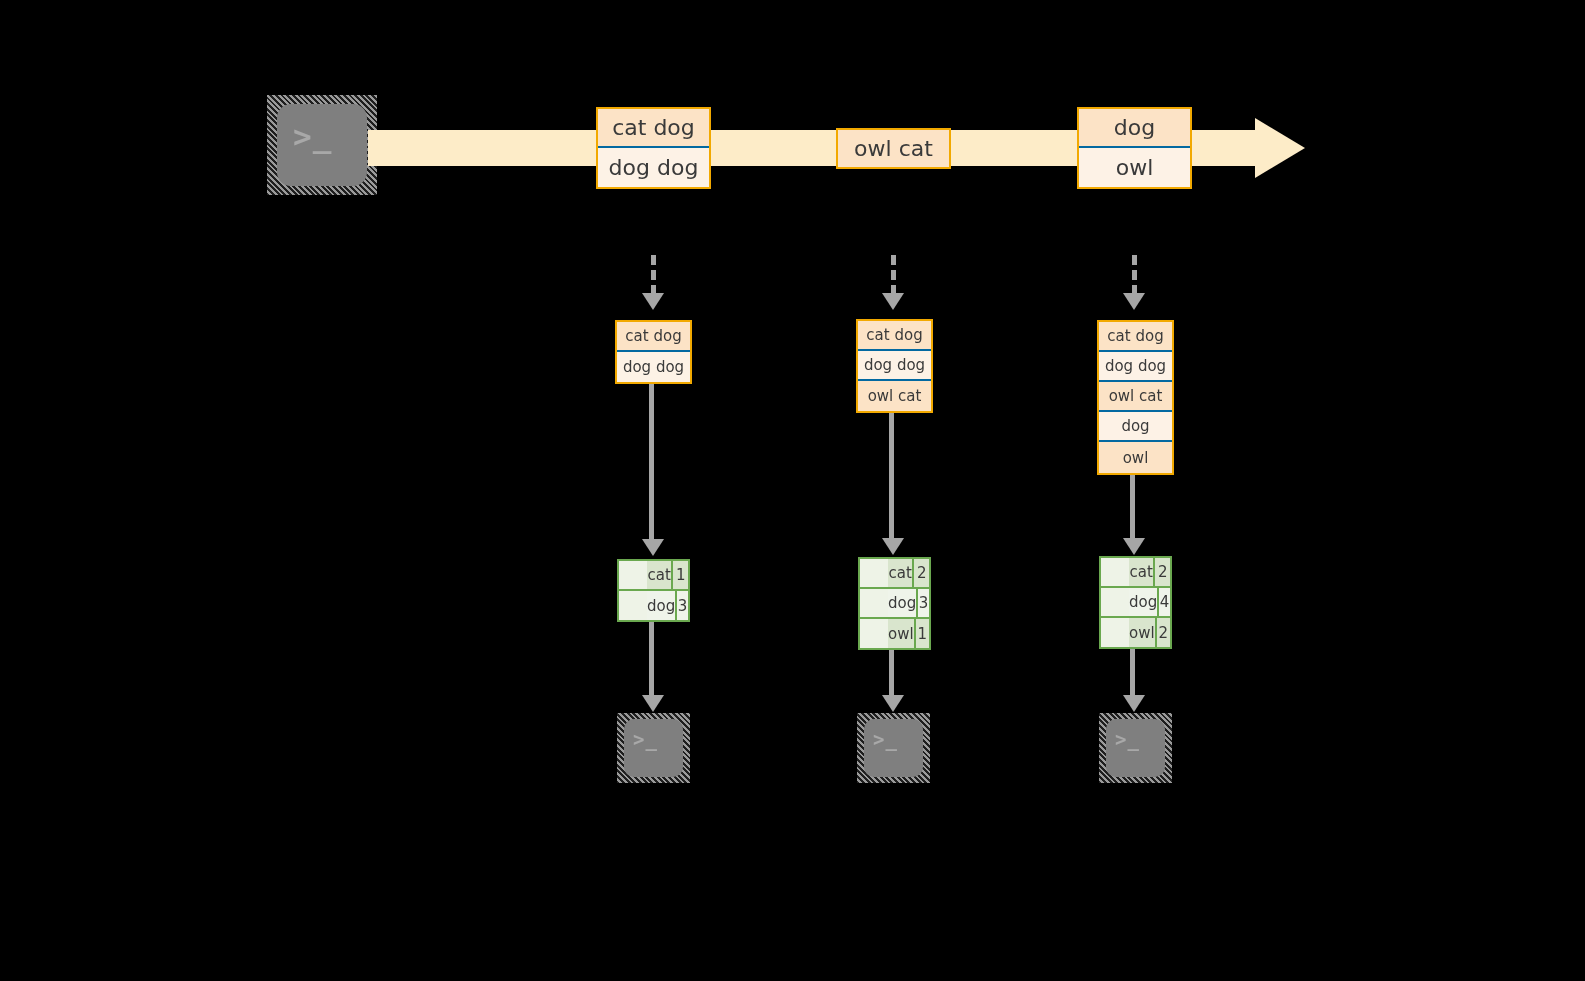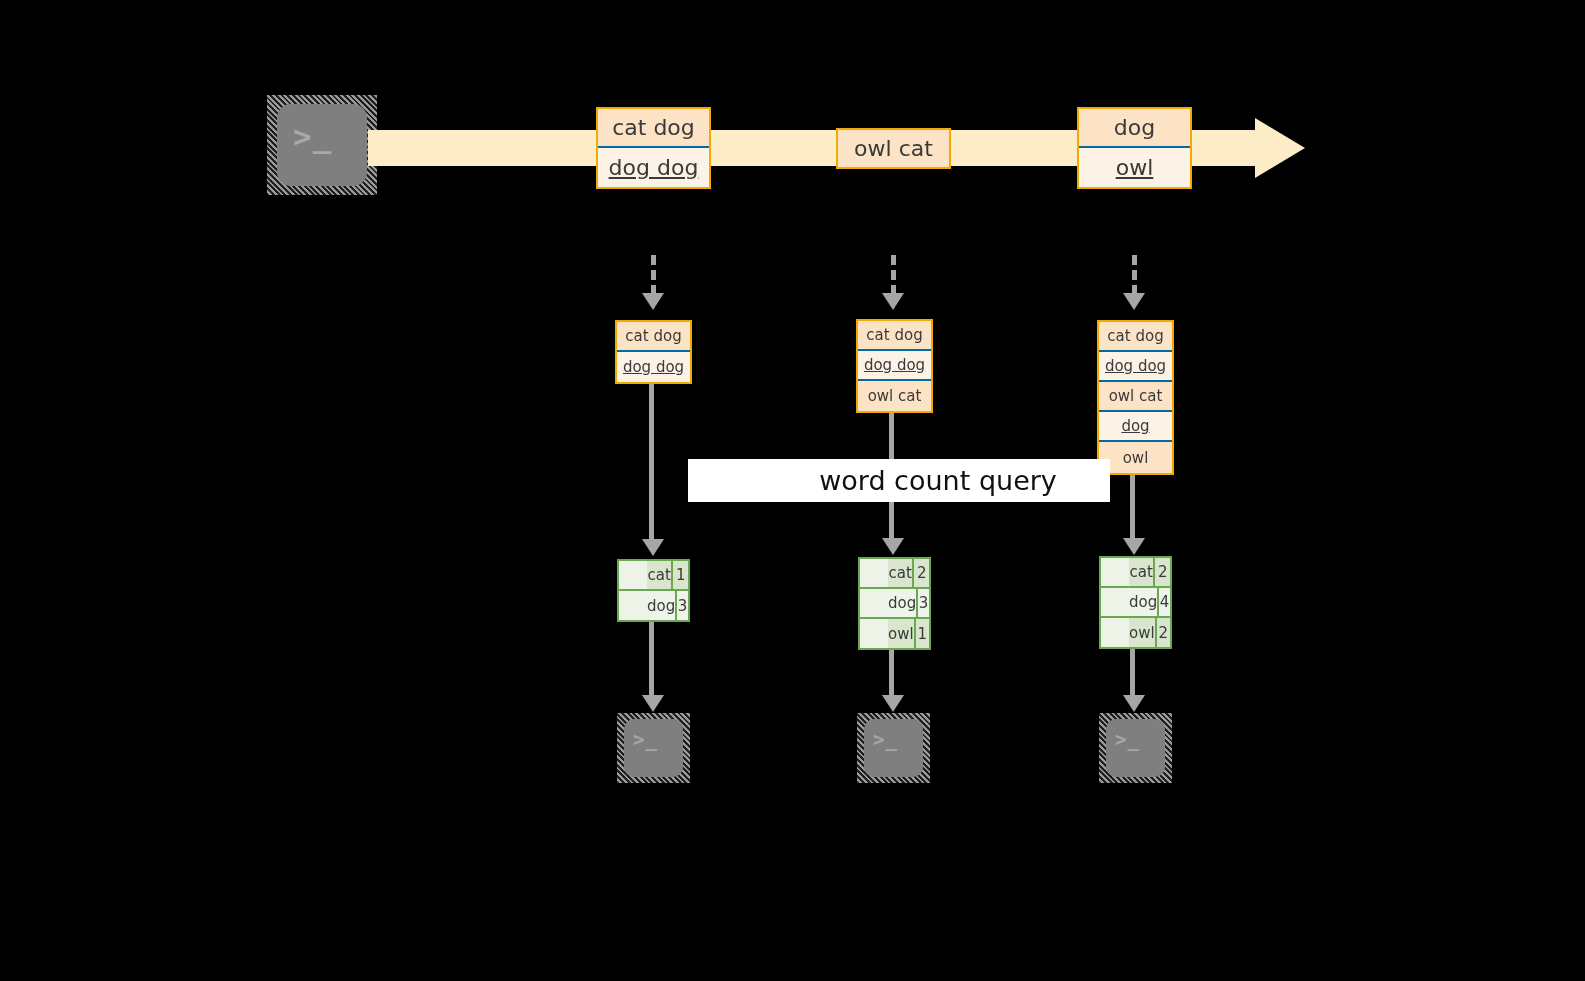--- a/index.html
+++ b/index.html
@@ -64,21 +64,21 @@
     box-sizing: border-box;
     display: flex;
     align-items: center;
     justify-content: center;
     color: #3a3a3a;
     white-space: nowrap;
     border-bottom: 2px solid #0369a1;
   }
   .evt-row:last-child { border-bottom: none; }
   .evt-row.dark  { background: #fce3c6; }
-  .evt-row.light { background: #fdf2e6; text-decoration: underline; }
+  .evt-row.light { background: #fdf2e6; }
 
   
   .res-table {
     position: absolute;
     box-sizing: border-box;
     border: 2px solid #6aa84f;
     background: #eef3e7;
   }
   .res-row {
     display: flex;
@@ -277,17 +277,14 @@
   <div class="conn" style="left:1121px; top:649px; width:26px; height:69px;">
     <div class="shaft" style="left:9px; top:0px; width:5px; height:52px;"></div>
     <div class="head" style="left:2px; top:46px;"></div>
   </div>
 
   <div class="terminal" style="left:1099px; top:713px; width:73px; height:70px;">
     <div class="body" style="left:7px; top:6px; width:59px; height:58px; border-radius:10px;"></div>
     <div class="glyph" style="left:16px; top:17px; font-size:19px;">&gt;_</div>
   </div>
 
-  <div class="banner" style="left:688px; top:459px; width:422px; height:43px;">
-    <div class="banner-label" style="font-size:27px; padding-left:78px;">word count query</div>
-  </div>
 
 </div>
 
 </body></html>

